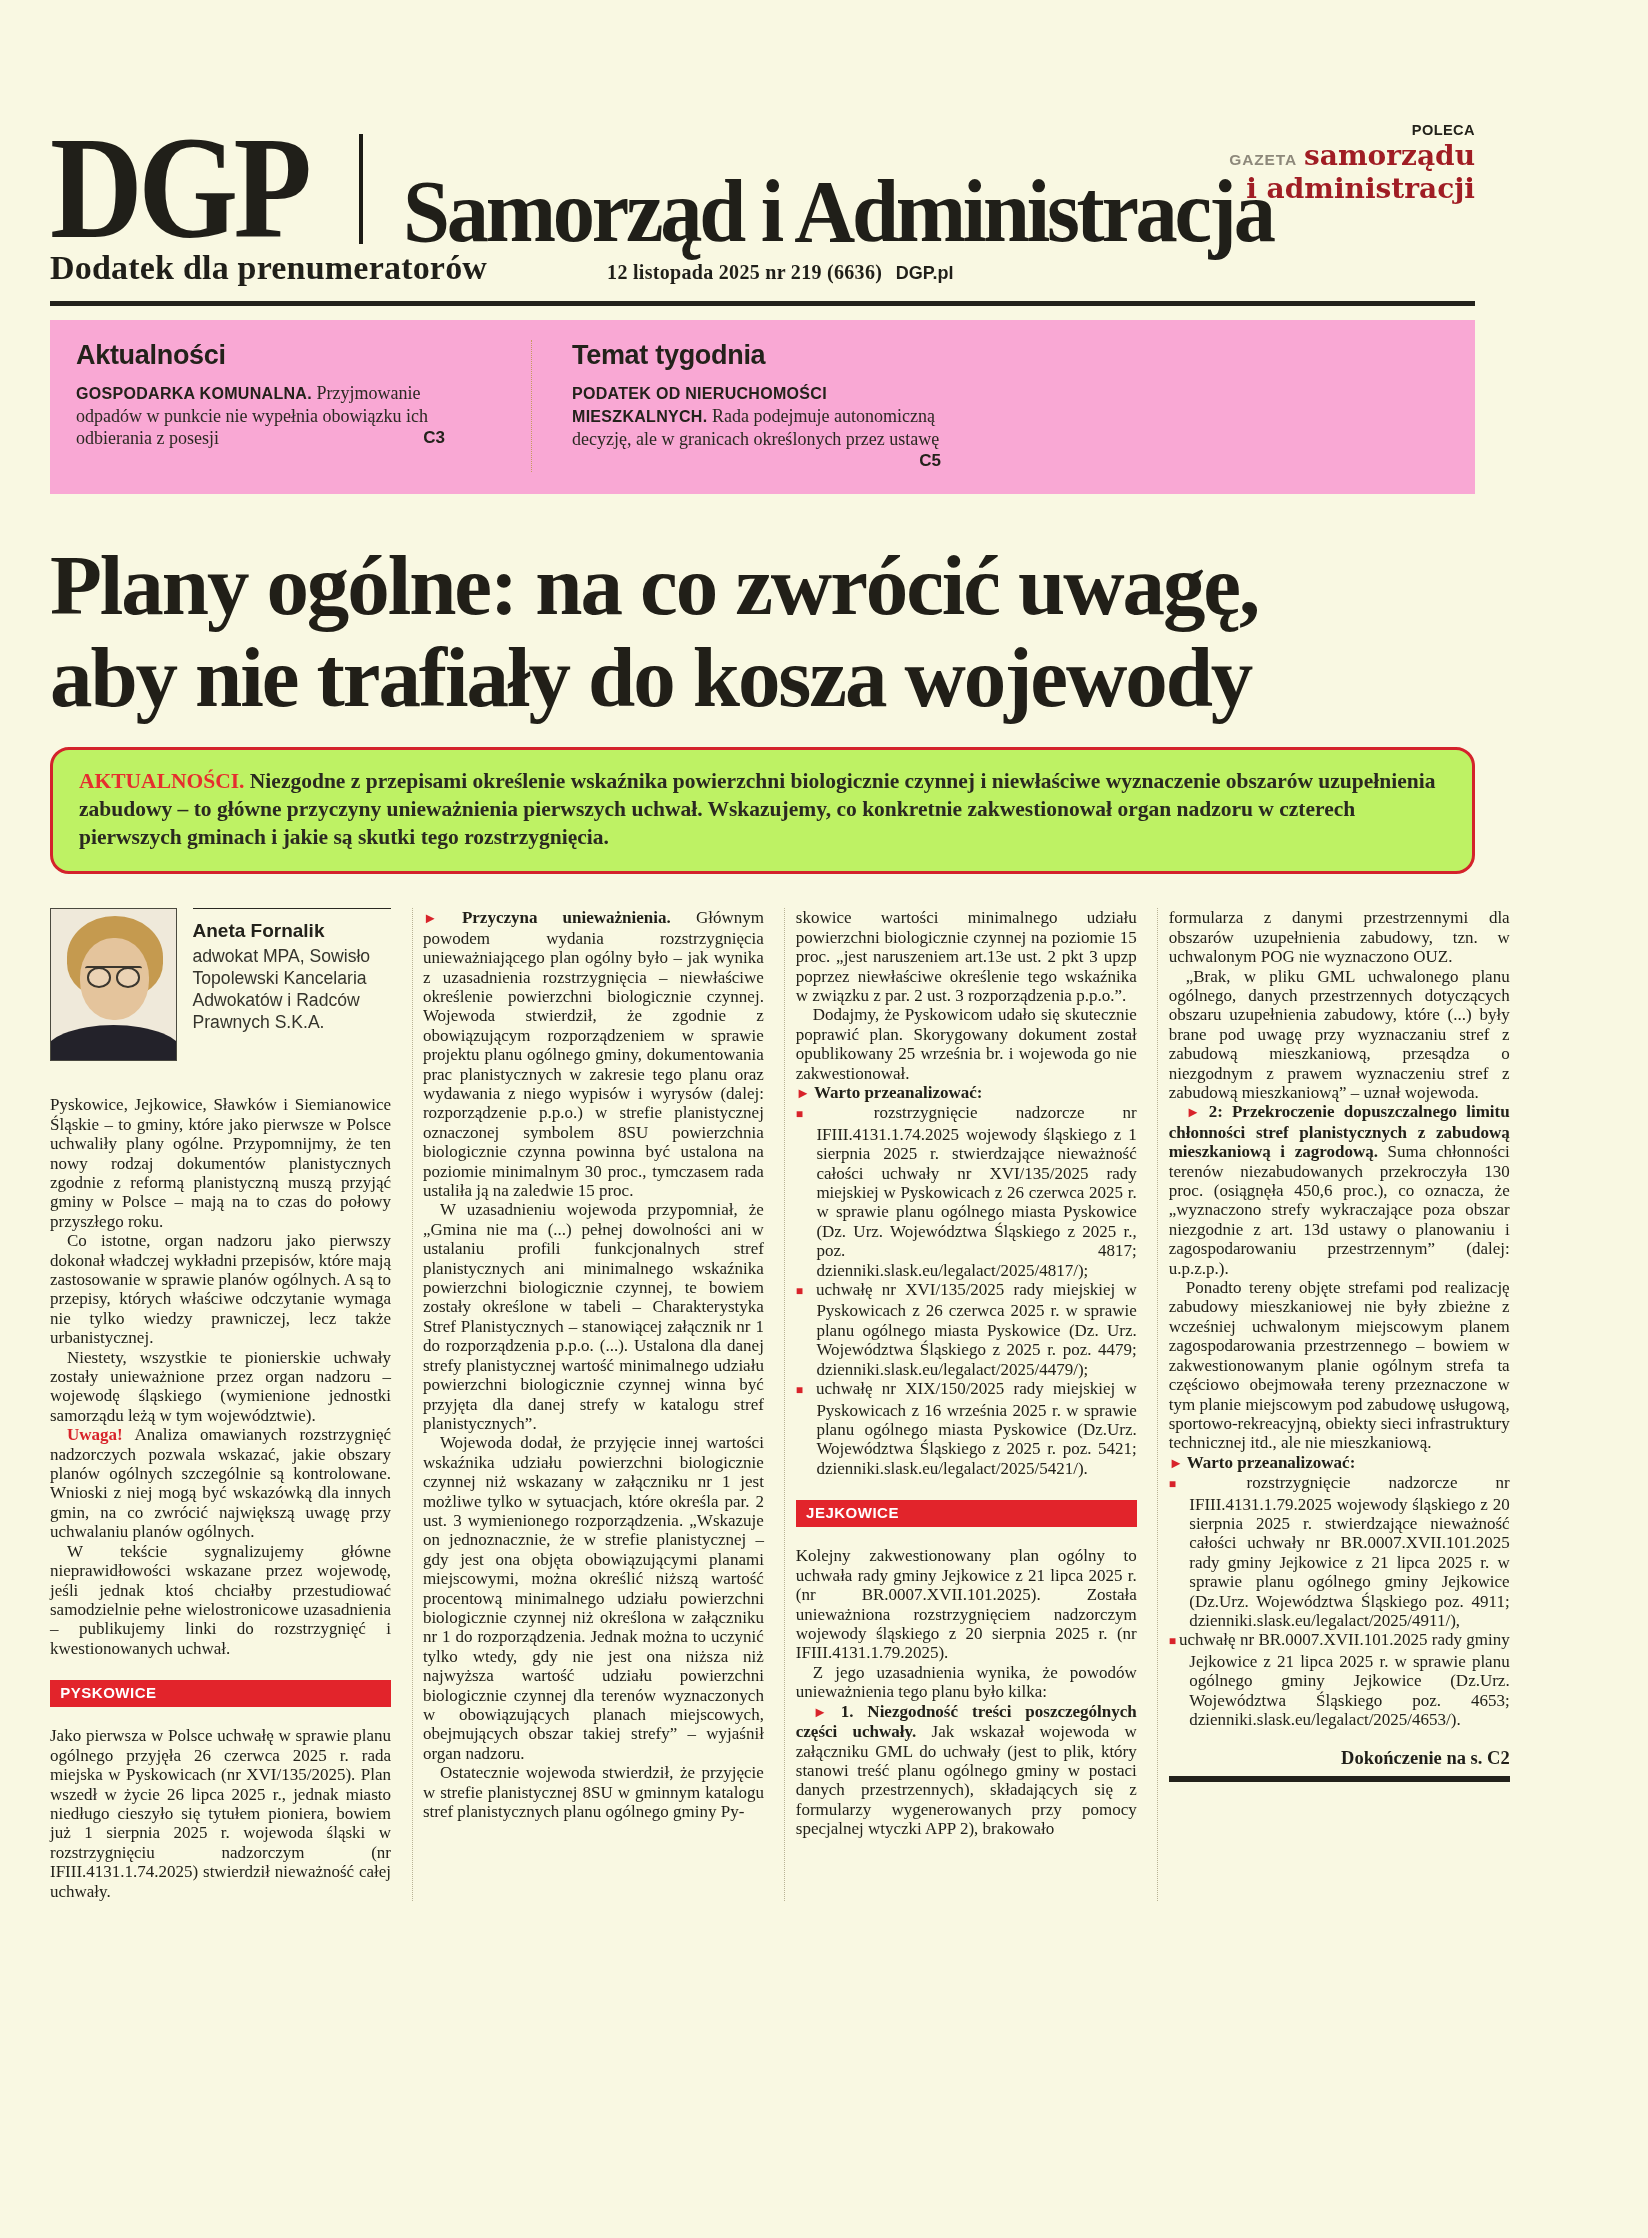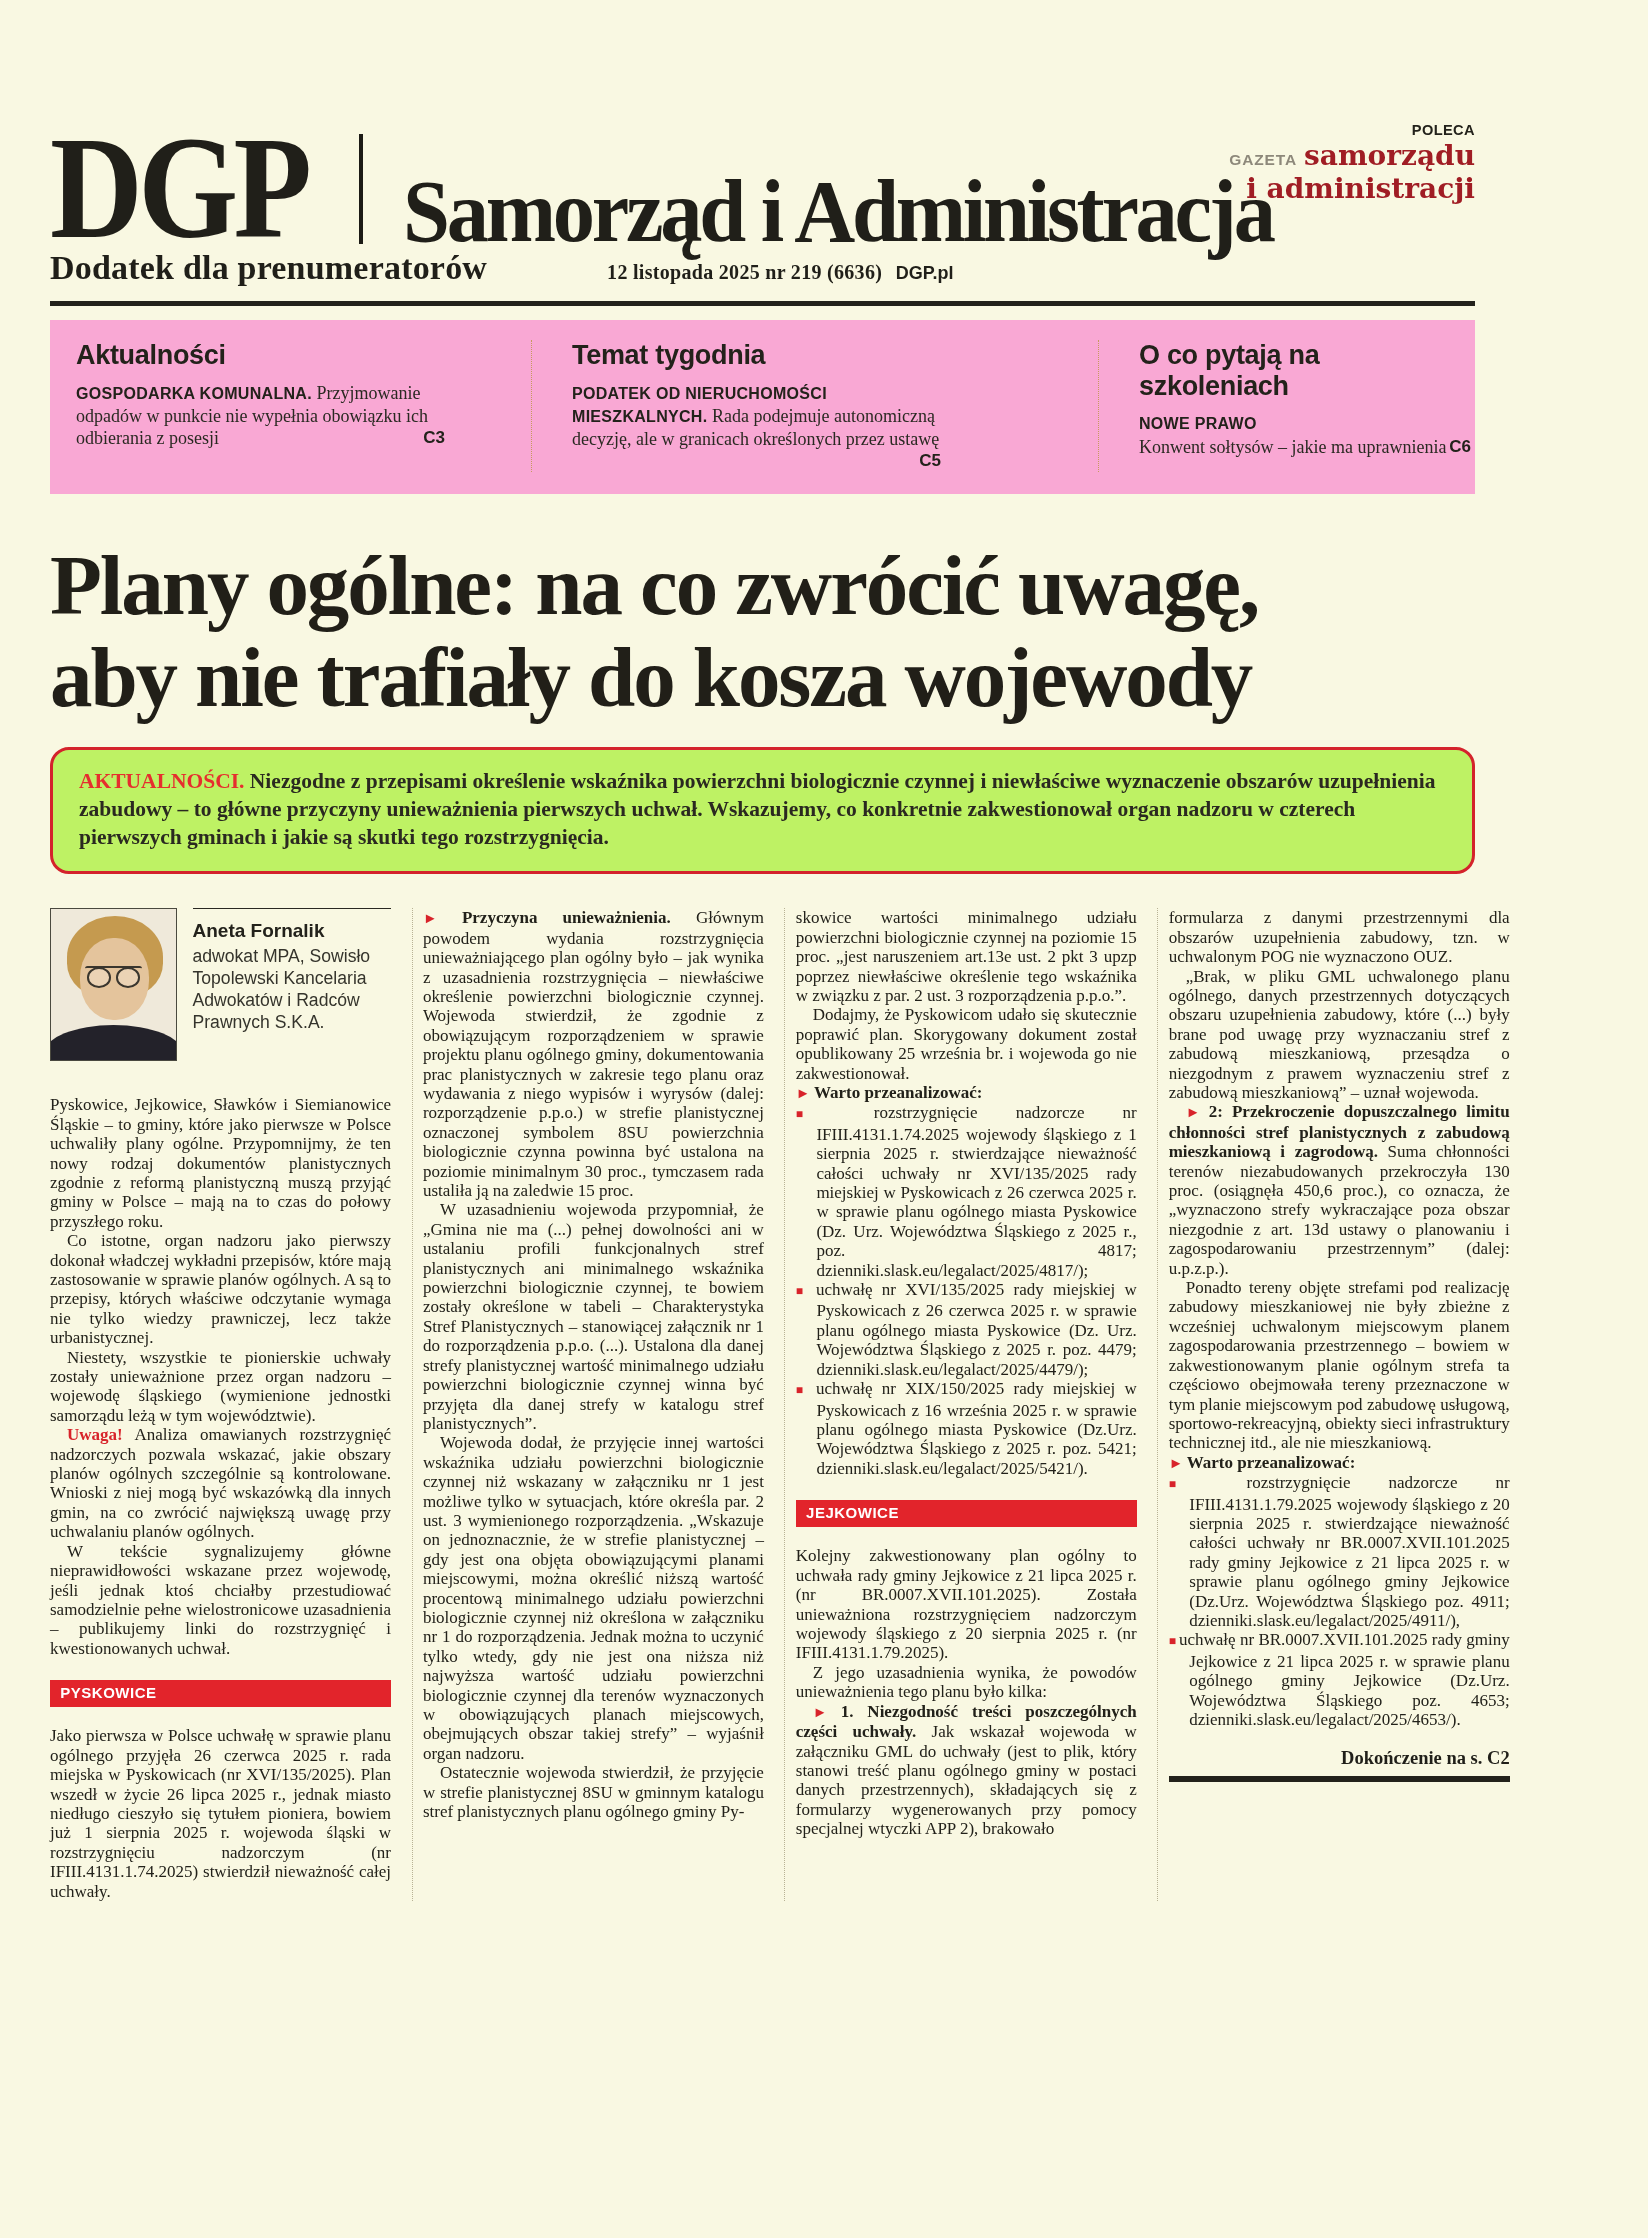--- a/index.html
+++ b/index.html
@@ -131,24 +131,20 @@
 
   <section class="band" id="teasers">
       <div class="tease">
         <h3>Aktualności</h3>
         <p><span class="kick">GOSPODARKA KOMUNALNA.</span> Przyjmowanie odpadów w punkcie nie wypełnia obowiązku ich odbierania z posesji <span class="pref">C3</span></p>
       </div>
       <div class="tease">
         <h3>Temat tygodnia</h3>
         <p><span class="kick">PODATEK OD NIERUCHOMOŚCI MIESZKALNYCH.</span> Rada podejmuje autonomiczną decyzję, ale w granicach określonych przez ustawę <span class="pref">C5</span></p>
       </div>
-      <div class="tease">
-        <h3>O co pytają na szkoleniach</h3>
-        <p><span class="kick block">NOWE PRAWO</span>Konwent sołtysów – jakie ma uprawnienia <span class="pref">C6</span></p>
-      </div>
     </section>
 
   <h1 class="headline" style="margin:45px 0 4px 0;">
     <div>Plany ogólne: na co zwrócić uwagę,</div>
     <div>aby nie trafiały do kosza wojewody</div>
   </h1>
 
   <section class="leadbox">
     <p><span class="leadlabel">AKTUALNOŚCI.</span> <span>Niezgodne z przepisami określenie wskaźnika powierzchni biologicznie czynnej i niewłaściwe wyznaczenie obszarów uzupełnienia zabudowy – to główne przyczyny unieważnienia pierwszych uchwał. Wskazujemy, co konkretnie zakwestionował organ nadzoru w czterech pierwszych gminach i jakie są skutki tego rozstrzygnięcia.</span></p>
   </section>

